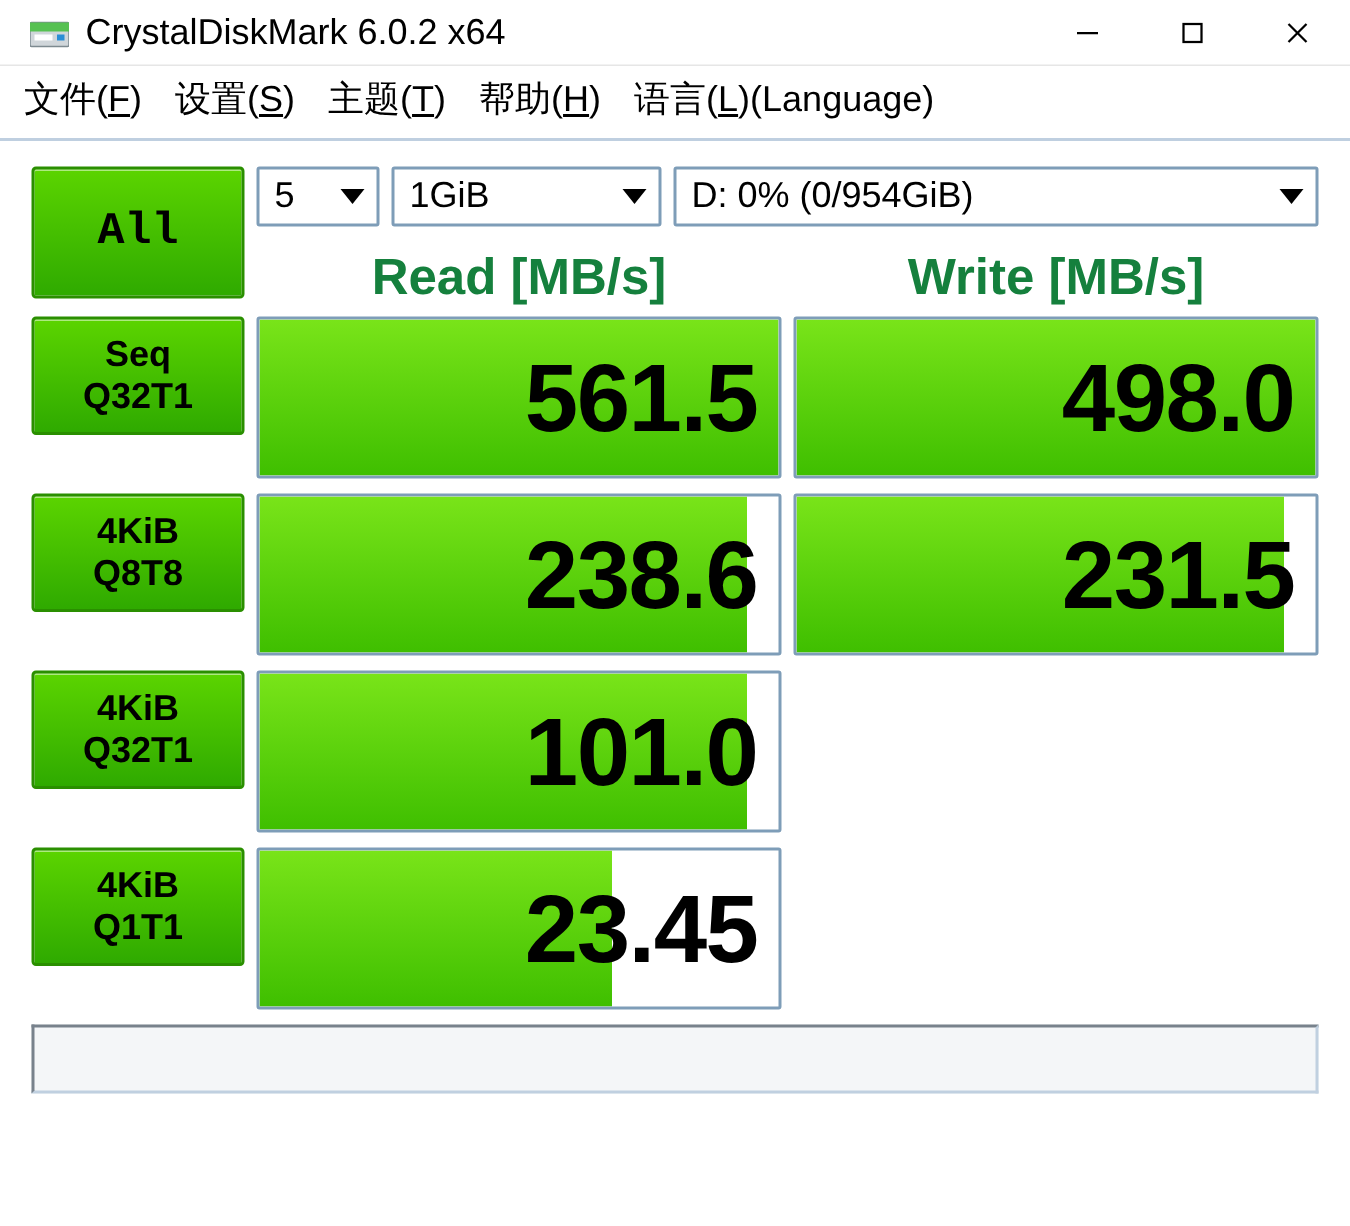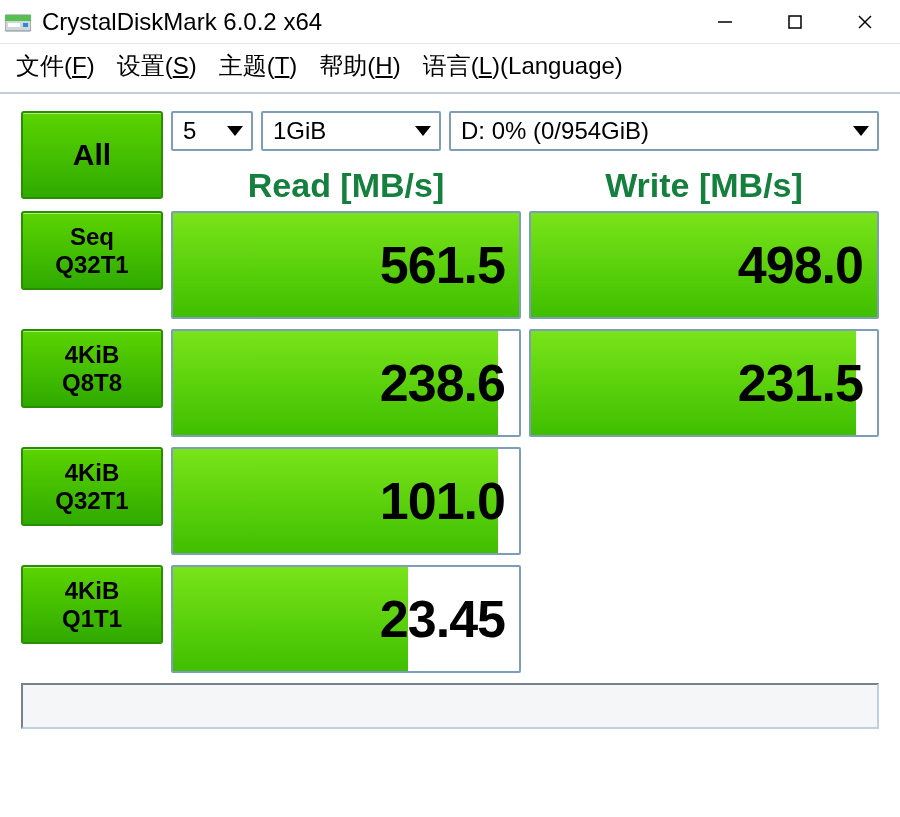--- a/index.html
+++ b/index.html
@@ -12,21 +12,21 @@
     overflow: hidden;
   }
 
   
   .titlebar {
     display: flex;
     align-items: center;
     height: 44px;
     background: #fff;
     border-bottom: 1px solid #e6e6e6;
-    padding-left: 4px;
+    padding-left: 19px;
   }
   .titlebar .app-icon {
     width: 28px; height: 22px;
     margin-right: 10px;
     display: inline-flex; align-items: center; justify-content: center;
   }
   .titlebar .title-text {
     font-size: 24px;
     color: #000;
     flex: 1;
@@ -70,20 +70,21 @@
     background: linear-gradient(#5bd400, #2faa00);
     border: 2px solid #2a8f00;
     border-radius: 3px;
     color: #000;
     font-weight: 700;
     font-size: 30px;
     display: flex; align-items: center; justify-content: center;
     height: 88px;
     box-shadow: inset 0 1px 0 rgba(255,255,255,.5);
     cursor: pointer;
+    font-family: Liberation Mono, monospace;
   }
   .btn-green.all { grid-row: 1 / span 2; }
   .select {
     height: 40px;
     background: #fff;
     border: 2px solid #7e9db8;
     border-radius: 2px;
     font-size: 24px;
     padding: 0 28px 0 10px;
     display: flex; align-items: center;
@@ -150,21 +151,21 @@
   }
   .result-cell .fill {
     position: absolute; left: 0; top: 0; bottom: 0;
     background: linear-gradient(#79e419, #3fbf00);
   }
   .result-cell .val {
     position: absolute; inset: 0;
     display: flex; align-items: center; justify-content: flex-end;
     padding-right: 14px;
     font-weight: 700;
-    font-size: 52px;
+    font-size: 64px;
     letter-spacing: -1px;
     color: #000;
     font-family: Arial, "Segoe UI", sans-serif;
   }
 
   
   .statusbar {
     margin-top: 6px;
     height: 46px;
     border: 2px inset #c0d0e0;

